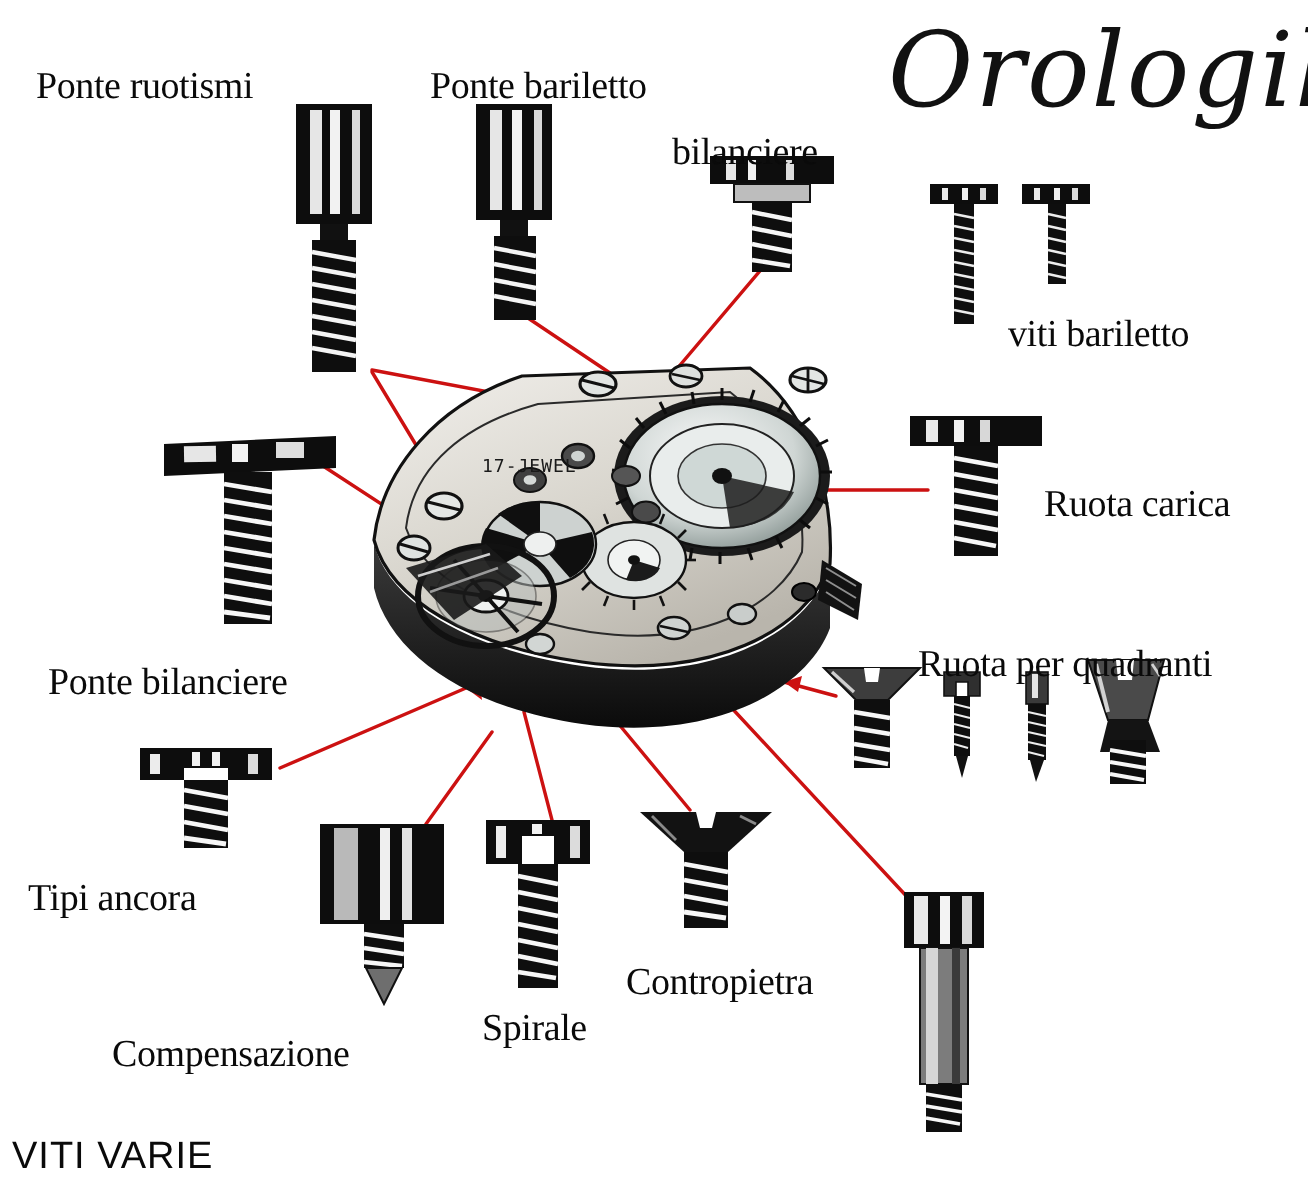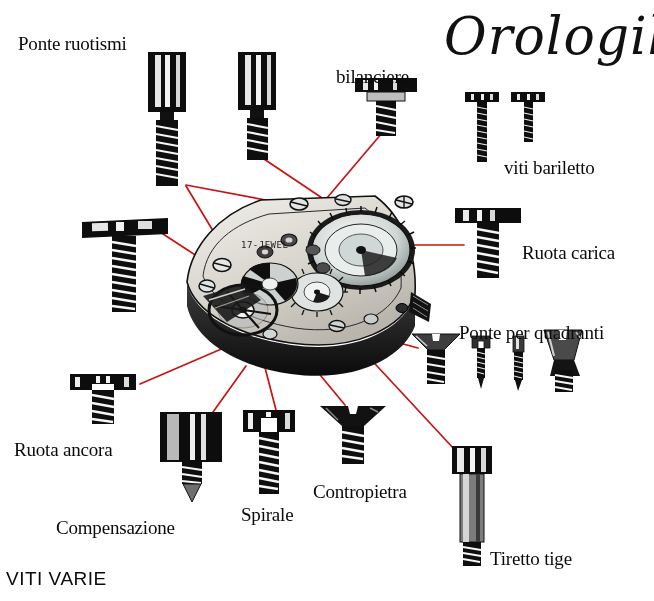--- a/index.html
+++ b/index.html
@@ -85,21 +85,21 @@
         <polygon points="340,210 330,204 331,213"></polygon>
         <polygon points="321,205 324,214 315,212"></polygon>
         <polygon points="395,245 405,240 405,250"></polygon>
         <polygon points="206,262 196,258 201,269"></polygon>
         <polygon points="233,344 241,350 240,341"></polygon>
         <polygon points="392,341 401,338 399,346"></polygon>
       </g>
     </g>
   </svg>
 
-  <div class="part" style="left:165px;top:188px;">
+  <div class="part" style="left:165px;top:176px;">
     <svg width="270" height="200" viewBox="0 0 270 200">
       <defs>
         <linearGradient id="plateG" x1="0" y1="0" x2="0.6" y2="1">
           <stop offset="0%" stop-color="#f2f0ec"></stop>
           <stop offset="55%" stop-color="#d8d5cd"></stop>
           <stop offset="100%" stop-color="#b9b5ac"></stop>
         </linearGradient>
         <linearGradient id="sideG" x1="0" y1="0" x2="0" y2="1">
           <stop offset="0%" stop-color="#3a3a3a"></stop>
           <stop offset="100%" stop-color="#0b0b0b"></stop>
@@ -505,26 +505,27 @@
       <rect x="15" y="40" width="18" height="22" fill="#0e0e0e"></rect>
       <g stroke="#f7f7f7" stroke-width="2">
         <path d="M15,45 L33,48"></path>
           <path d="M15,51 L33,54"></path>
           <path d="M15,57 L32,60"></path>
       </g>
     </svg>
   </div>
 
   <div class="label" style="left:18px;top:22px;">Ponte ruotismi</div>
+  <div class="label" style="left:215px;top:22px;">Ponte bariletto</div>
   <div class="label" style="left:336px;top:55px;">bilanciere</div>
   <div class="label" style="left:504px;top:146px;">viti bariletto</div>
   <div class="label" style="left:522px;top:231px;">Ruota carica</div>
-  <div class="label" style="left:459px;top:311px;">Ponte per quadranti</div>
-  <div class="label" style="left:14px;top:428px;">Ruota ancora</div>
+  <div class="label" style="left:24px;top:320px;">Ponte bilanciere</div>
+  <div class="label" style="left:459px;top:311px;">Ruota per quadranti</div>
+  <div class="label" style="left:14px;top:428px;">Tipi ancora</div>
   <div class="label" style="left:56px;top:506px;">Compensazione</div>
   <div class="label" style="left:241px;top:493px;">Spirale</div>
   <div class="label" style="left:313px;top:470px;">Contropietra</div>
-  <div class="label" style="left:490px;top:537px;">Tiretto tige</div>
 
   <div class="brand" style="left:444px;top:6px;">Orologiko</div>
   <div class="footer-label" style="left:6px;top:568px;text-align:center;">VITI VARIE</div>
 
 </div>
 
 </body></html>

